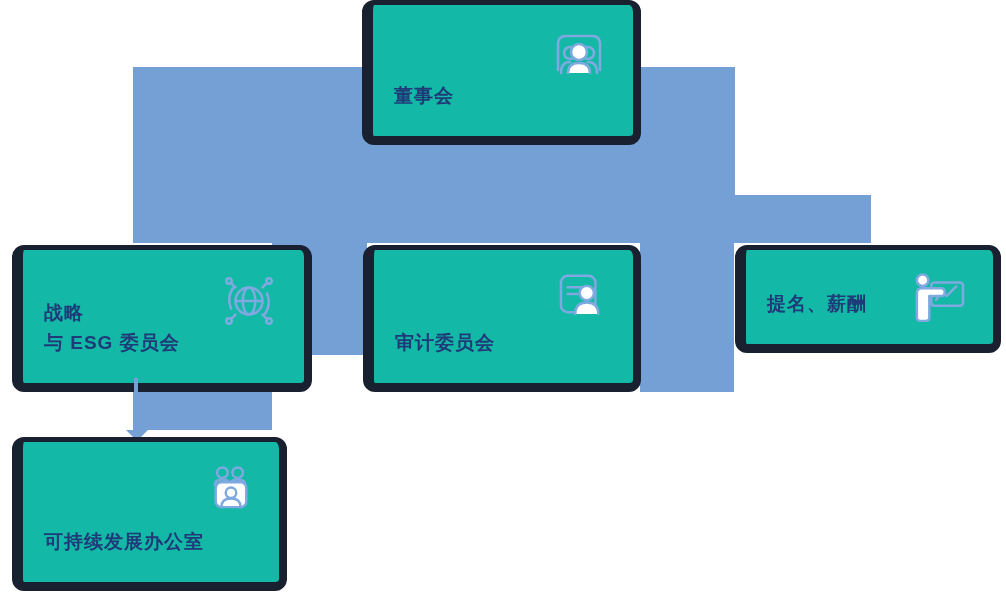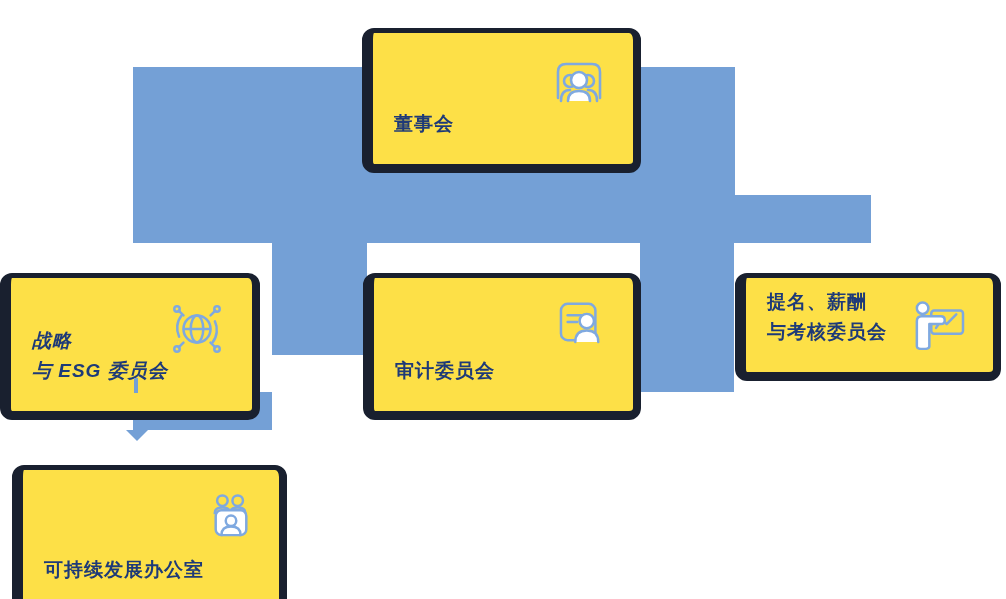--- a/index.html
+++ b/index.html
@@ -15,26 +15,26 @@
   .conn-lgap      {left:272px;top:243px;width:95px;height:112px;}
   .conn-ldesc     {left:133px;top:392px;width:139px;height:38px;}
   .conn-ltick     {left:134px;top:378px;width:4px;height:15px;z-index:3;}
   .conn-arrow{
     position:absolute;left:126px;top:430px;width:0;height:0;z-index:1;background:none;
     border-left:11px solid transparent;border-right:11px solid transparent;
     border-top:11px solid #74A0D6;
   }
   
   .card{
-    position:absolute;z-index:2;background:#fde047;box-sizing:border-box;
+    position:absolute;z-index:2;background:#14b8a6;box-sizing:border-box;
     border:5px solid #19202F;border-left-width:11px;border-right-width:8px;
-    border-bottom-width:9px;border-radius:12px;margin-top:28px;
+    border-bottom-width:9px;border-radius:12px;
   }
   .card-board     {left:362px;top:0;width:279px;height:145px;}
-  .card-strategy  {left:0;top:245px;width:260px;height:147px;font-style:italic;}
+  .card-strategy  {left:12px;top:245px;width:300px;height:147px;}
   .card-audit     {left:363px;top:245px;width:278px;height:147px;padding-left:24px;}
   .card-nomination{left:735px;top:245px;width:266px;height:108px;}
   .card-sustain   {left:12px;top:437px;width:275px;height:154px;}
   .card-label{
     position:absolute;left:21px;bottom:25px;color:#1E3A78;font-size:19px;
     font-weight:600;line-height:30px;letter-spacing:1px;white-space:nowrap;
   }
   .card-icon{position:absolute;right:26px;top:22px;line-height:0;}
   .ic{stroke:#7FA9E0;fill:none;stroke-width:2.6;stroke-linecap:round;stroke-linejoin:round;}
   .ic .fillw{fill:#ffffff;}
@@ -108,21 +108,20 @@
     <span class="card-icon">
       <svg class="ic" width="58" height="50" viewBox="0 0 60 52">
         <rect x="23" y="11" width="33" height="24" rx="3"></rect>
         <polyline points="28,29 34,20 39,25 49,15"></polyline>
         <path class="fillw" d="M8 48 V22 Q8 17 13 17 H33 Q37 17 37 21 Q37 25 33 25 H21 V48 Q21 51 14.5 51 Q8 51 8 48 Z"></path>
         <circle class="fillw" cx="14" cy="8.5" r="6"></circle>
       </svg>
     </span>
     <div class="card-label">
       <div>提名、薪酬</div>
-      <div>与考核委员会</div>
     </div>
   </div>
 
   <div class="card card-sustain">
     <span class="card-icon">
       <svg class="ic" width="44" height="48" viewBox="0 0 46 50">
         <circle cx="14" cy="9" r="5.5"></circle>
         <path d="M6 22 Q6 16 14 16 Q22 16 22 22"></path>
         <circle cx="30" cy="9" r="5.5"></circle>
         <path d="M22 22 Q22 16 30 16 Q38 16 38 22"></path>

